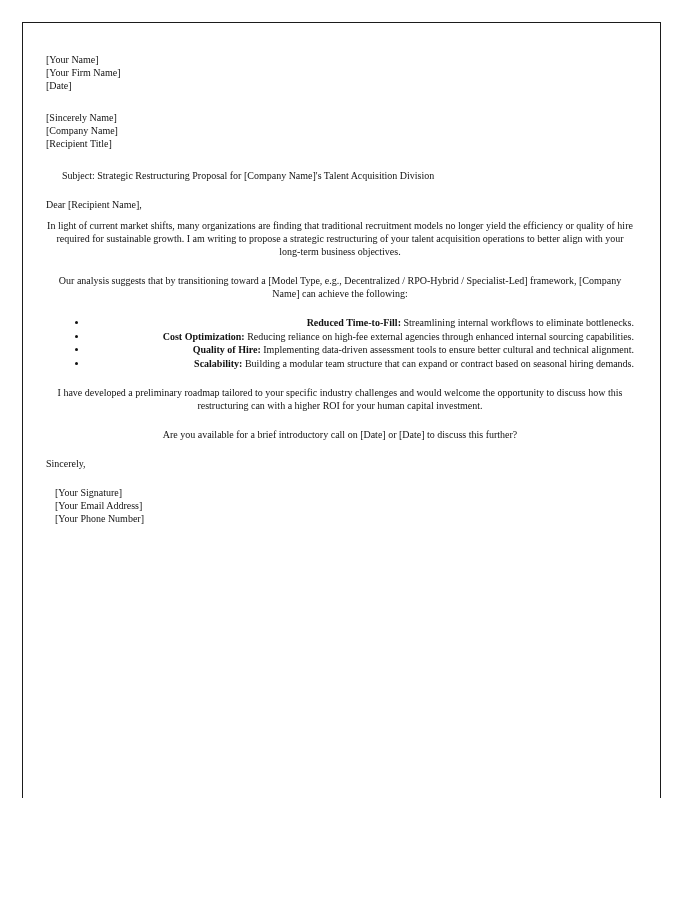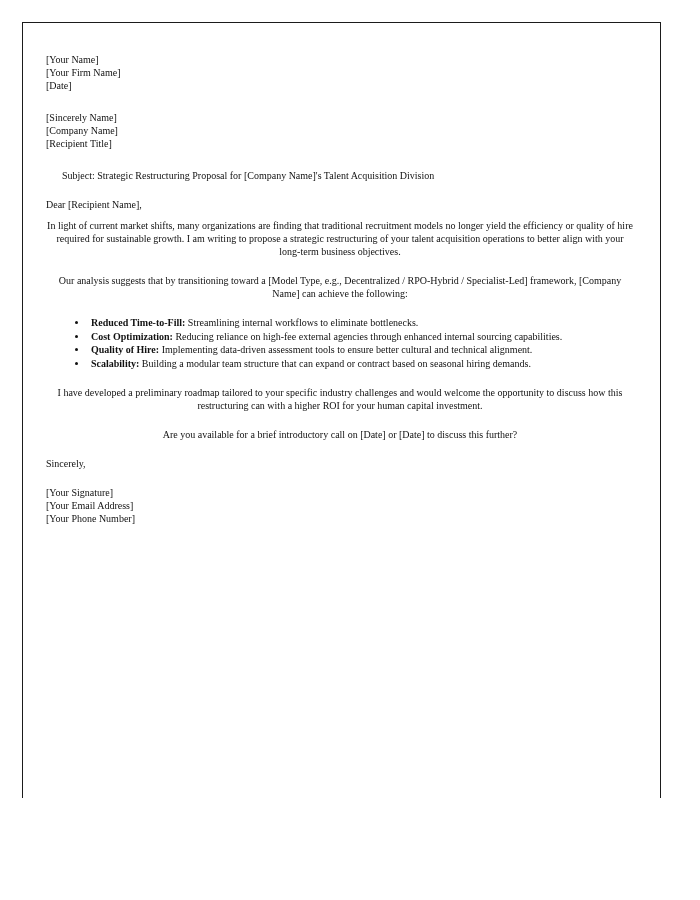--- a/index.html
+++ b/index.html
@@ -61,31 +61,32 @@
 
   ul.benefits {
     margin: 0 0 16px 0;
     padding: 0 0 0 42px;
     list-style-type: disc;
   }
   ul.benefits li {
     margin: 0 0 0.5px 0;
     padding-left: 3px;
     line-height: 1.30;
+    text-align: right;
   }
   ul.benefits li b {
     font-weight: bold;
   }
 
   .closing {
     margin: 0 0 16px 0;
   }
 
   .sign-block {
-    margin: 0;
+    margin: 9px;
   }
   .sign-line {
     display: block;
     white-space: nowrap;
   }
 </style>
 </head>
 <body>
 
 <div id="letter-page">

